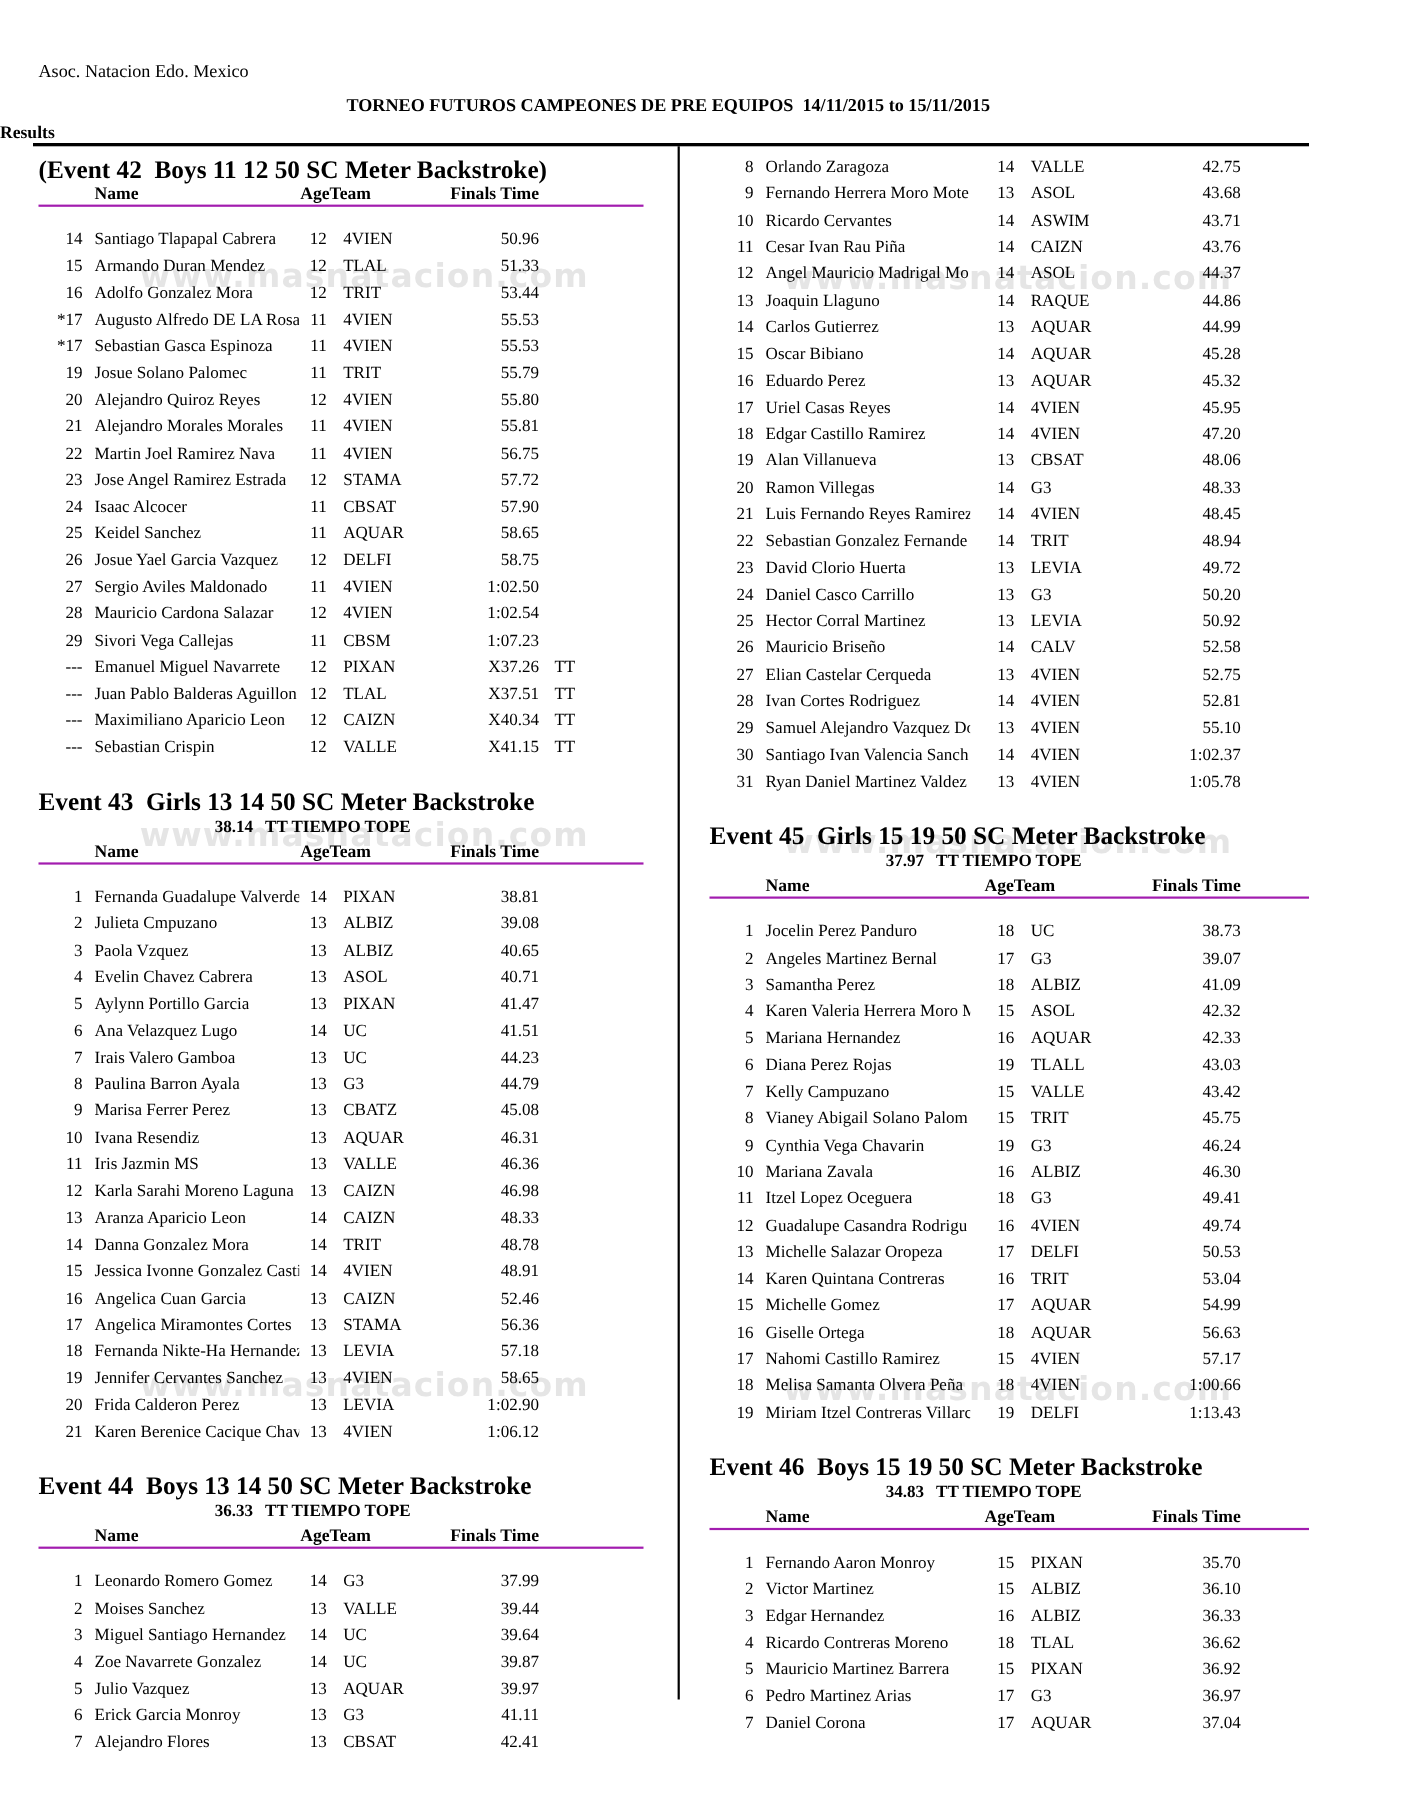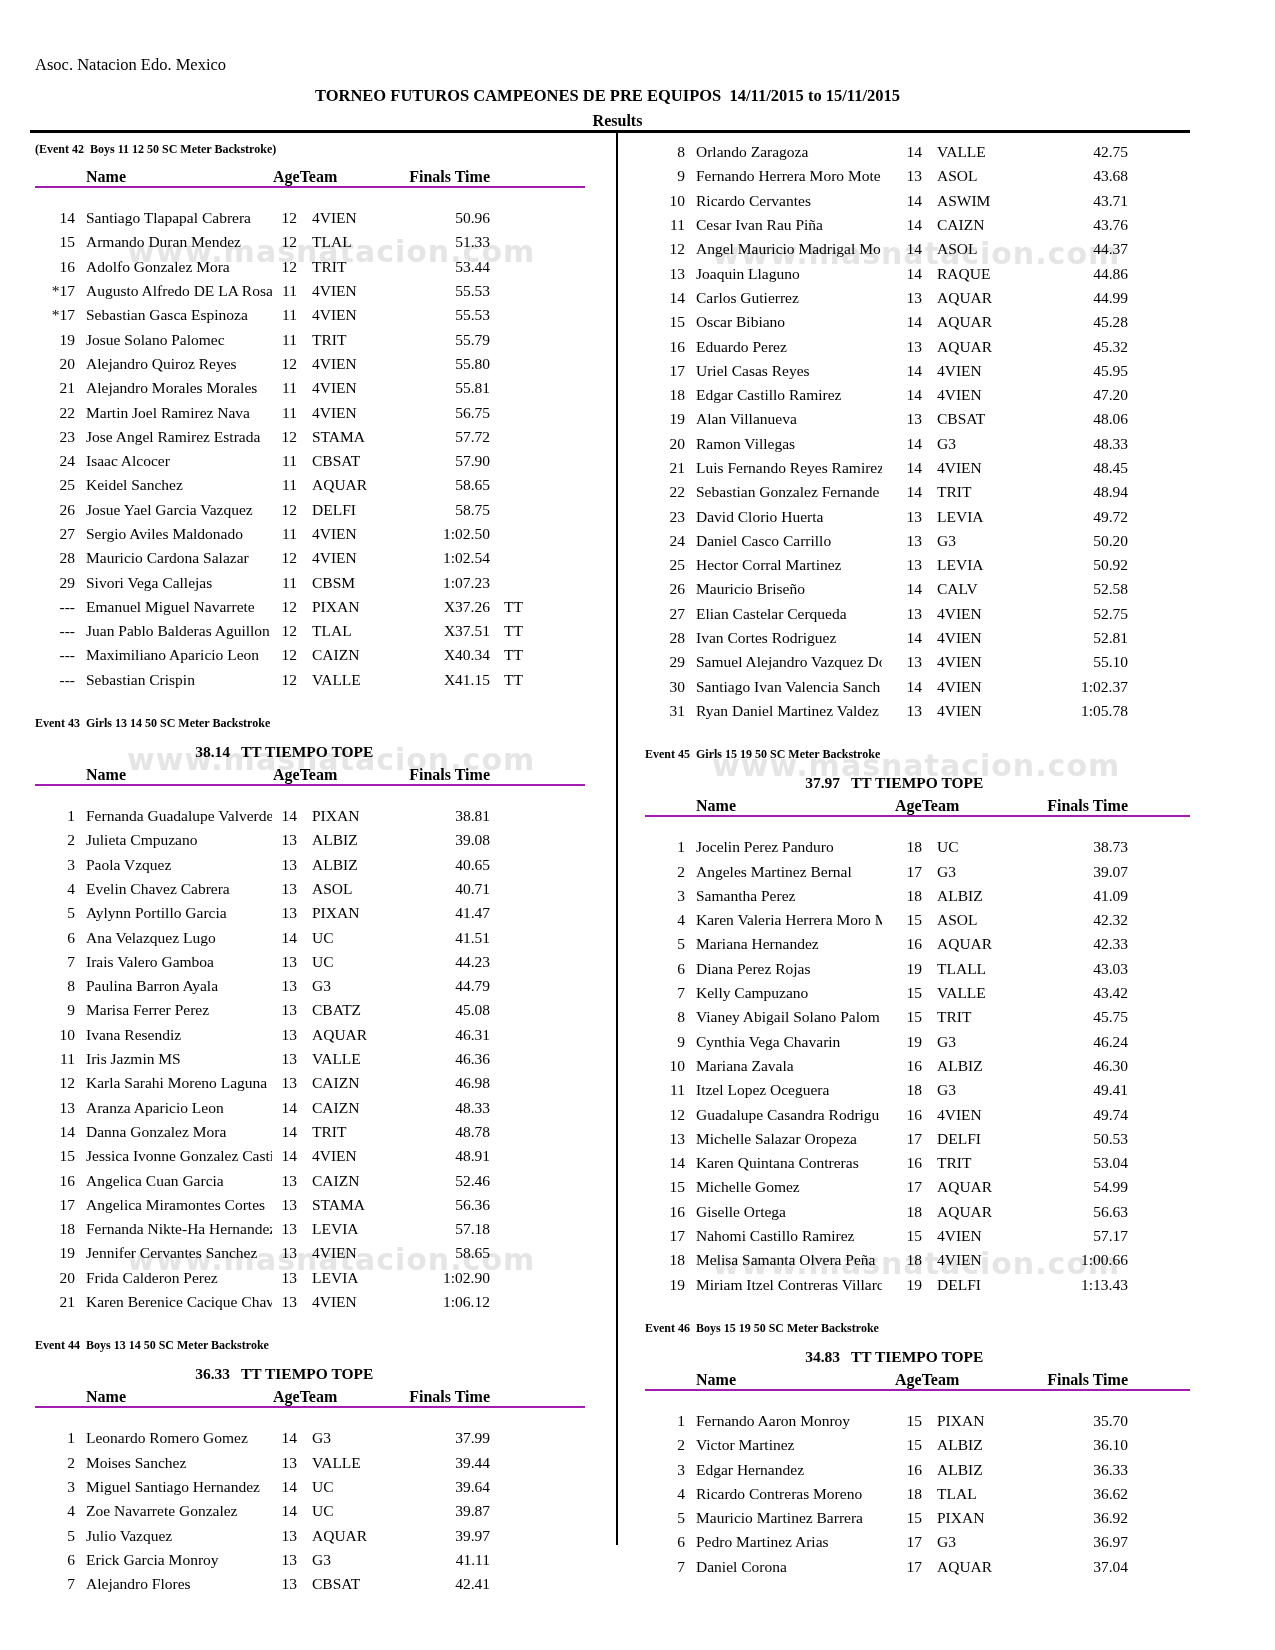--- a/index.html
+++ b/index.html
@@ -9,35 +9,35 @@
   }
   .page-header{
     position:absolute; left:35px; right:170px; top:55px;
     display:flex; justify-content:space-between; font-size:16.5px; white-space:pre;
   }
   .meet-title{
     position:absolute; left:0; right:60px; top:86px; text-align:center;
     font-weight:bold; font-size:16.5px; white-space:pre;
   }
   .results-label{
-    position:absolute; left:0; right:40px; top:112px; text-align:center;
+    position:absolute; left:0; right:40px; top:112px; text-align:left;
     font-weight:bold; font-size:16px;
   }
   .top-rule{position:absolute; left:30px; right:85px; top:130px; border-top:3px solid #000;}
   .col-divider{position:absolute; left:616px; top:133px; width:2px; height:1412px; background:#000;}
   .wm{
     position:absolute; font-family:"DejaVu Sans", sans-serif; font-weight:bold;
     font-size:30px; letter-spacing:1px; color:#c6c6c6; opacity:.45; white-space:nowrap;margin-left:15px;
   }
   .col{position:absolute;}
   .col-left{left:35px; top:142px; width:550px;}
   .col-right{left:645px; top:140px; width:545px;}
   .event-section{margin-bottom:24px;}
   .event-heading{
-    margin:0 0 2px 0; font-size:12px; font-weight:bold; height:22px; white-space:pre;
+    margin:0 0 2px 0; font-size:23px; font-weight:bold; height:22px; white-space:pre;
   }
   .tope-line{display:flex; height:24px; font-weight:bold; font-size:15.5px; align-items:center;}
   .tope-time{width:195px; text-align:right; flex:none;}
   .tope-label{margin-left:11px; flex:none;}
   .cols-header{
     position:relative; height:20px; border-bottom:2px solid #a21caf;
     font-weight:bold; font-size:16px; margin-bottom:18px;
   }
   .h-name{position:absolute; left:51px; bottom:0;}
   .h-ageteam{position:absolute; left:238px; bottom:0;}

